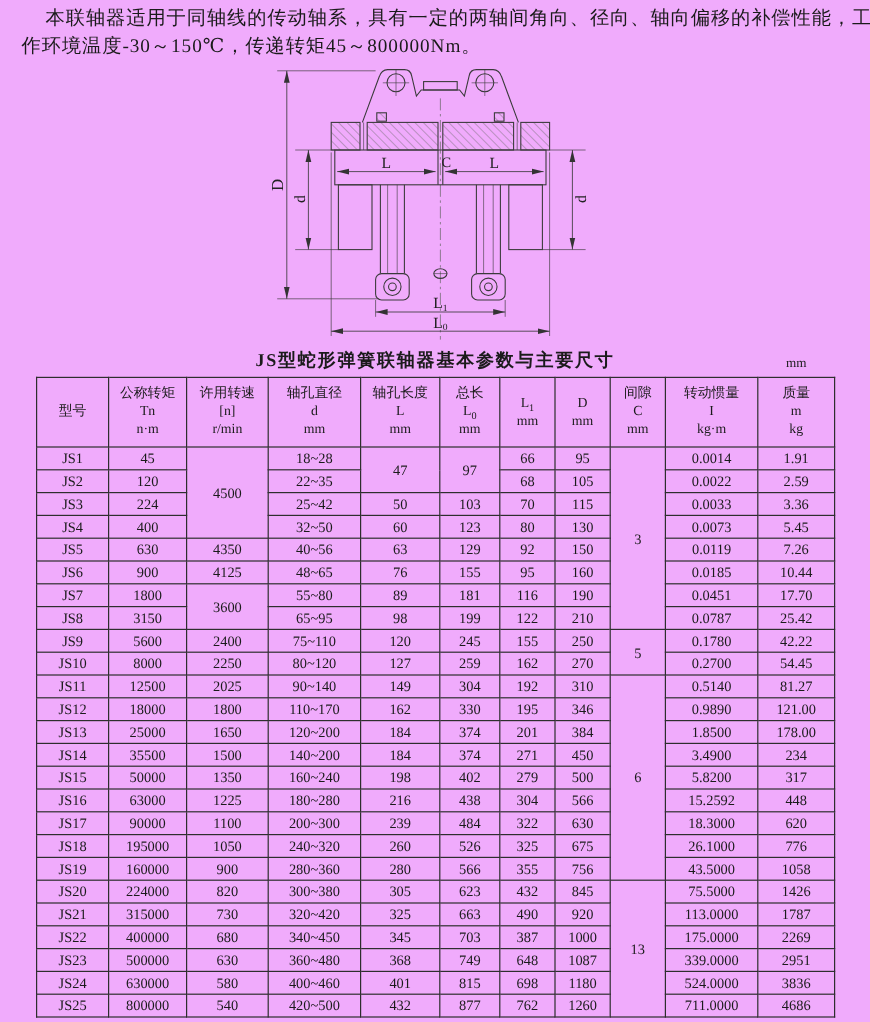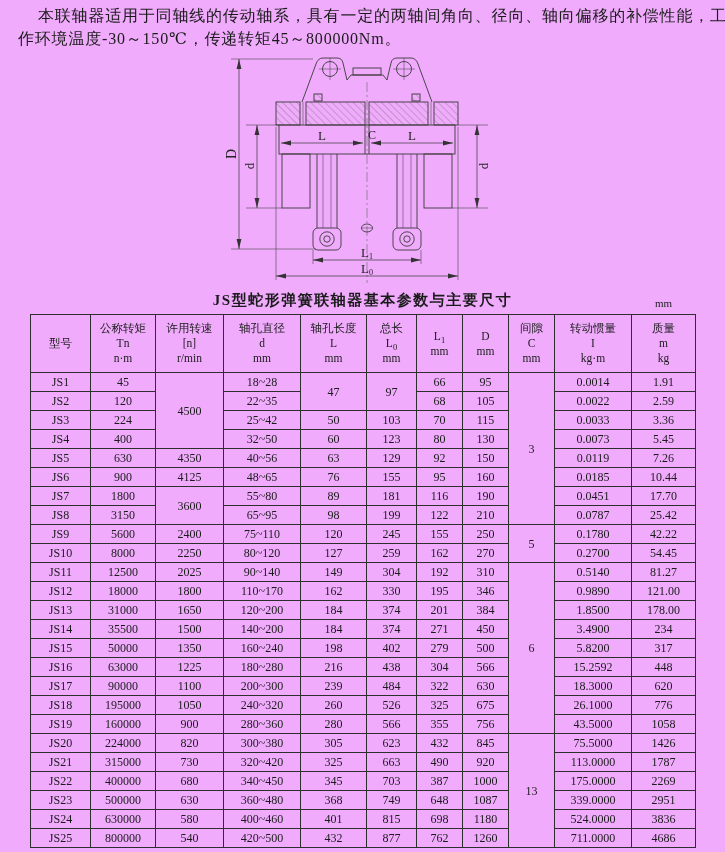--- a/index.html
+++ b/index.html
@@ -346,21 +346,21 @@
             <td>110~170</td>
             <td>162</td>
             <td>330</td>
             <td>195</td>
             <td>346</td>
             <td>0.9890</td>
             <td>121.00</td>
           </tr>
           <tr>
             <td>JS13</td>
-            <td>31000</td>
+            <td>25000</td>
             <td>1650</td>
             <td>120~200</td>
             <td>184</td>
             <td>374</td>
             <td>201</td>
             <td>384</td>
             <td>1.8500</td>
             <td>178.00</td>
           </tr>
           <tr>

